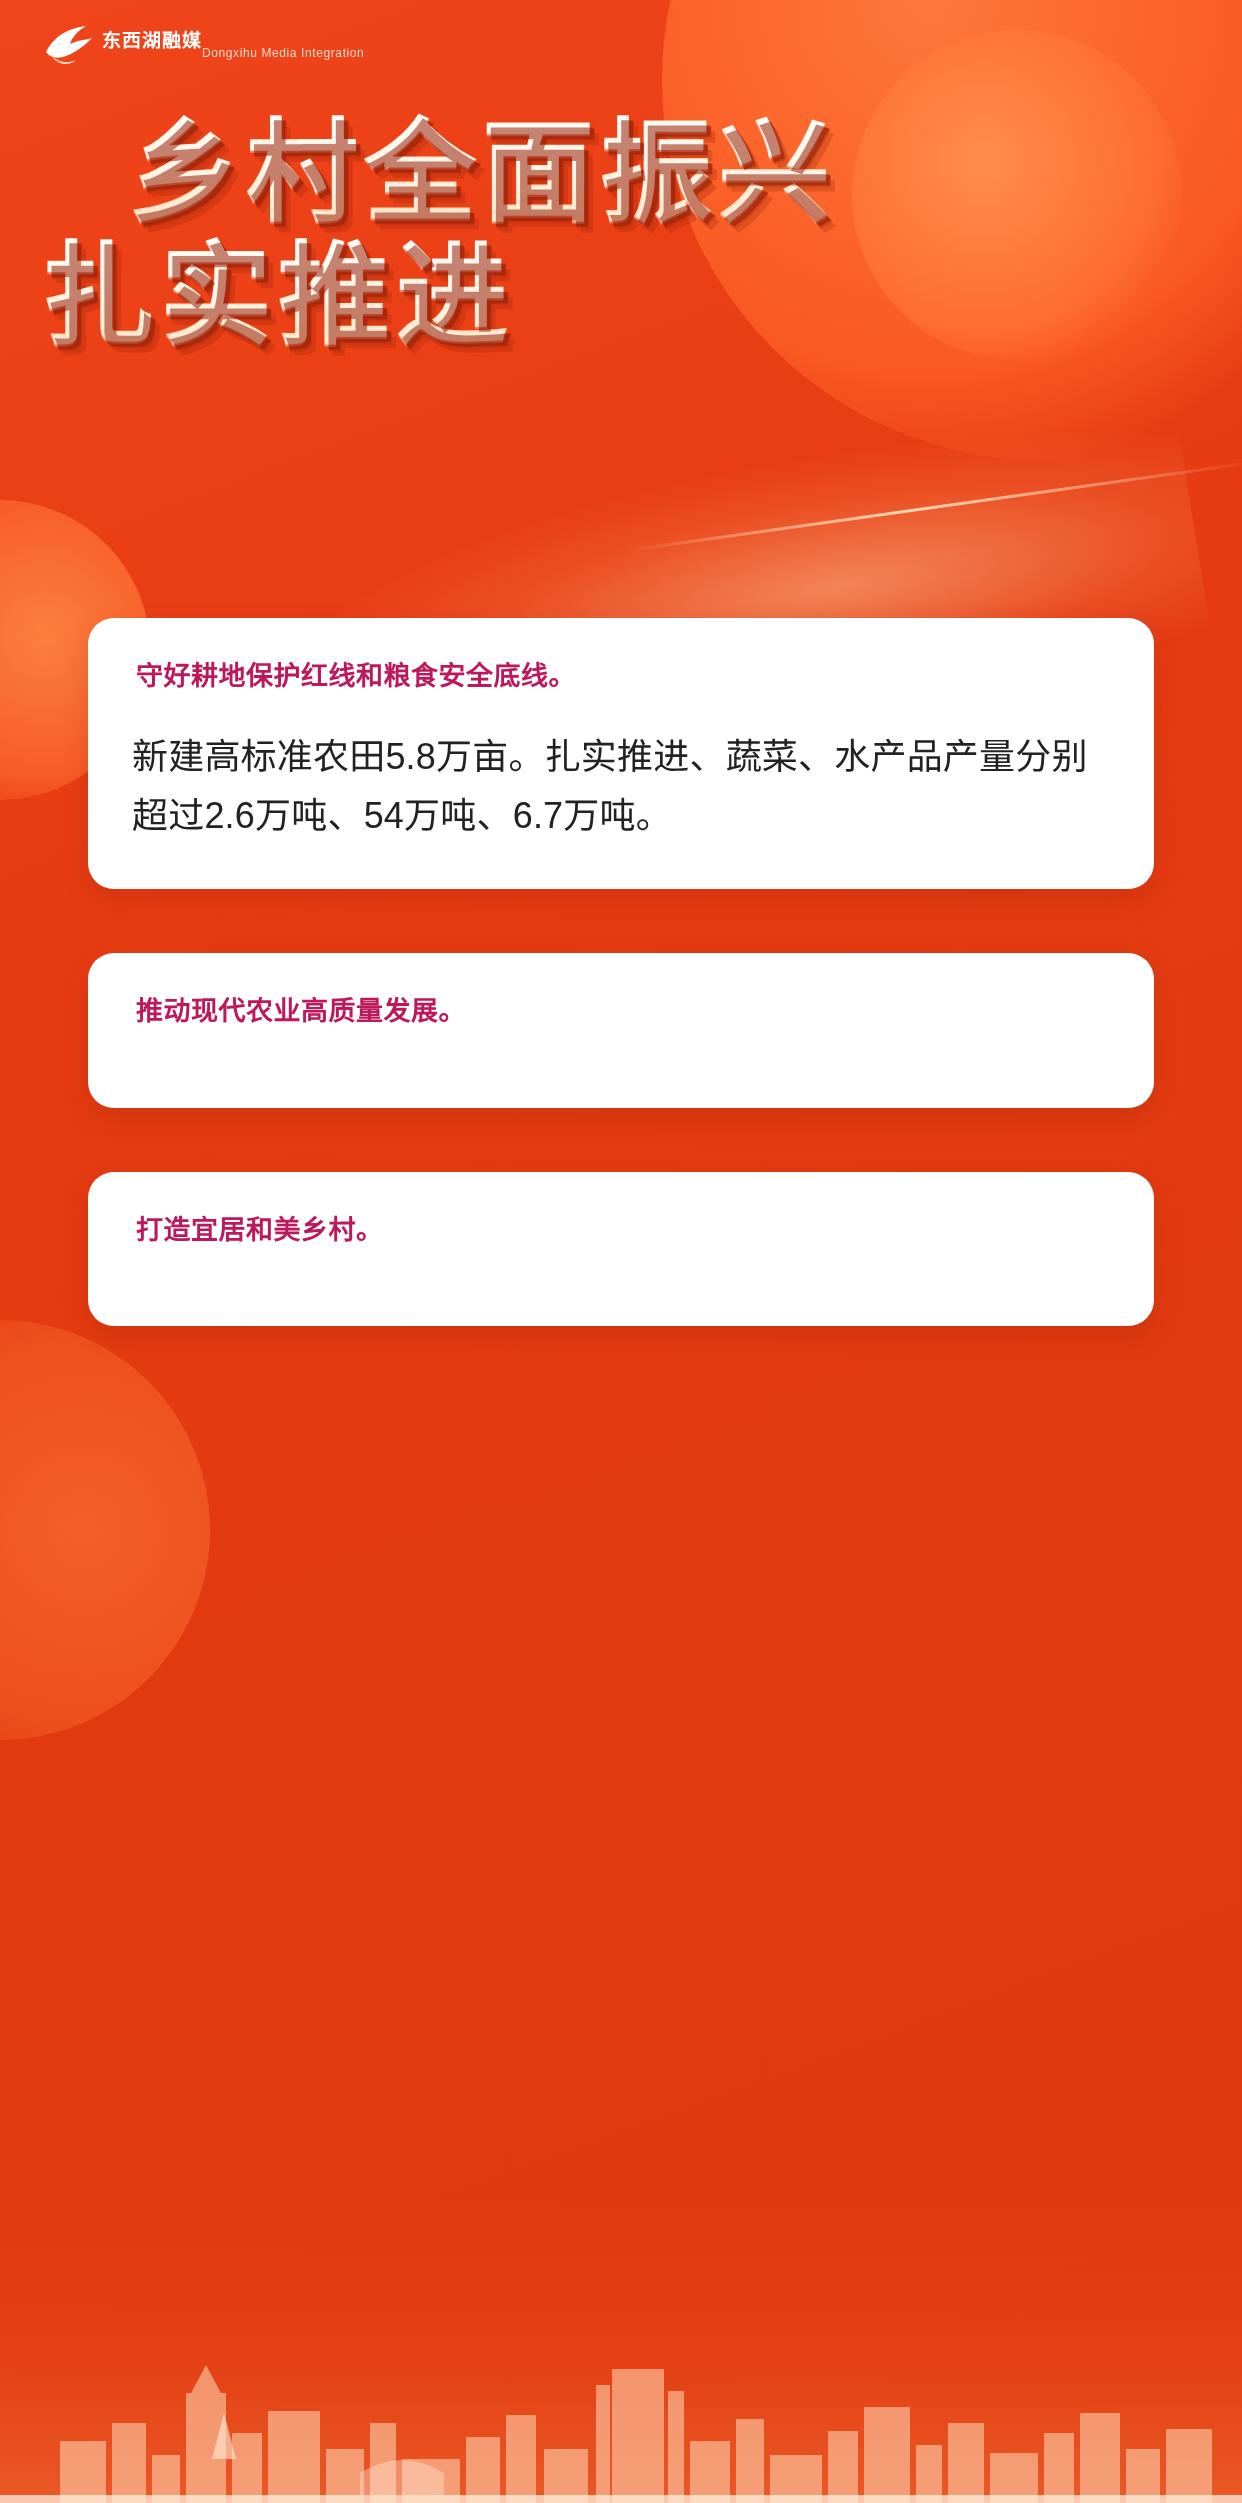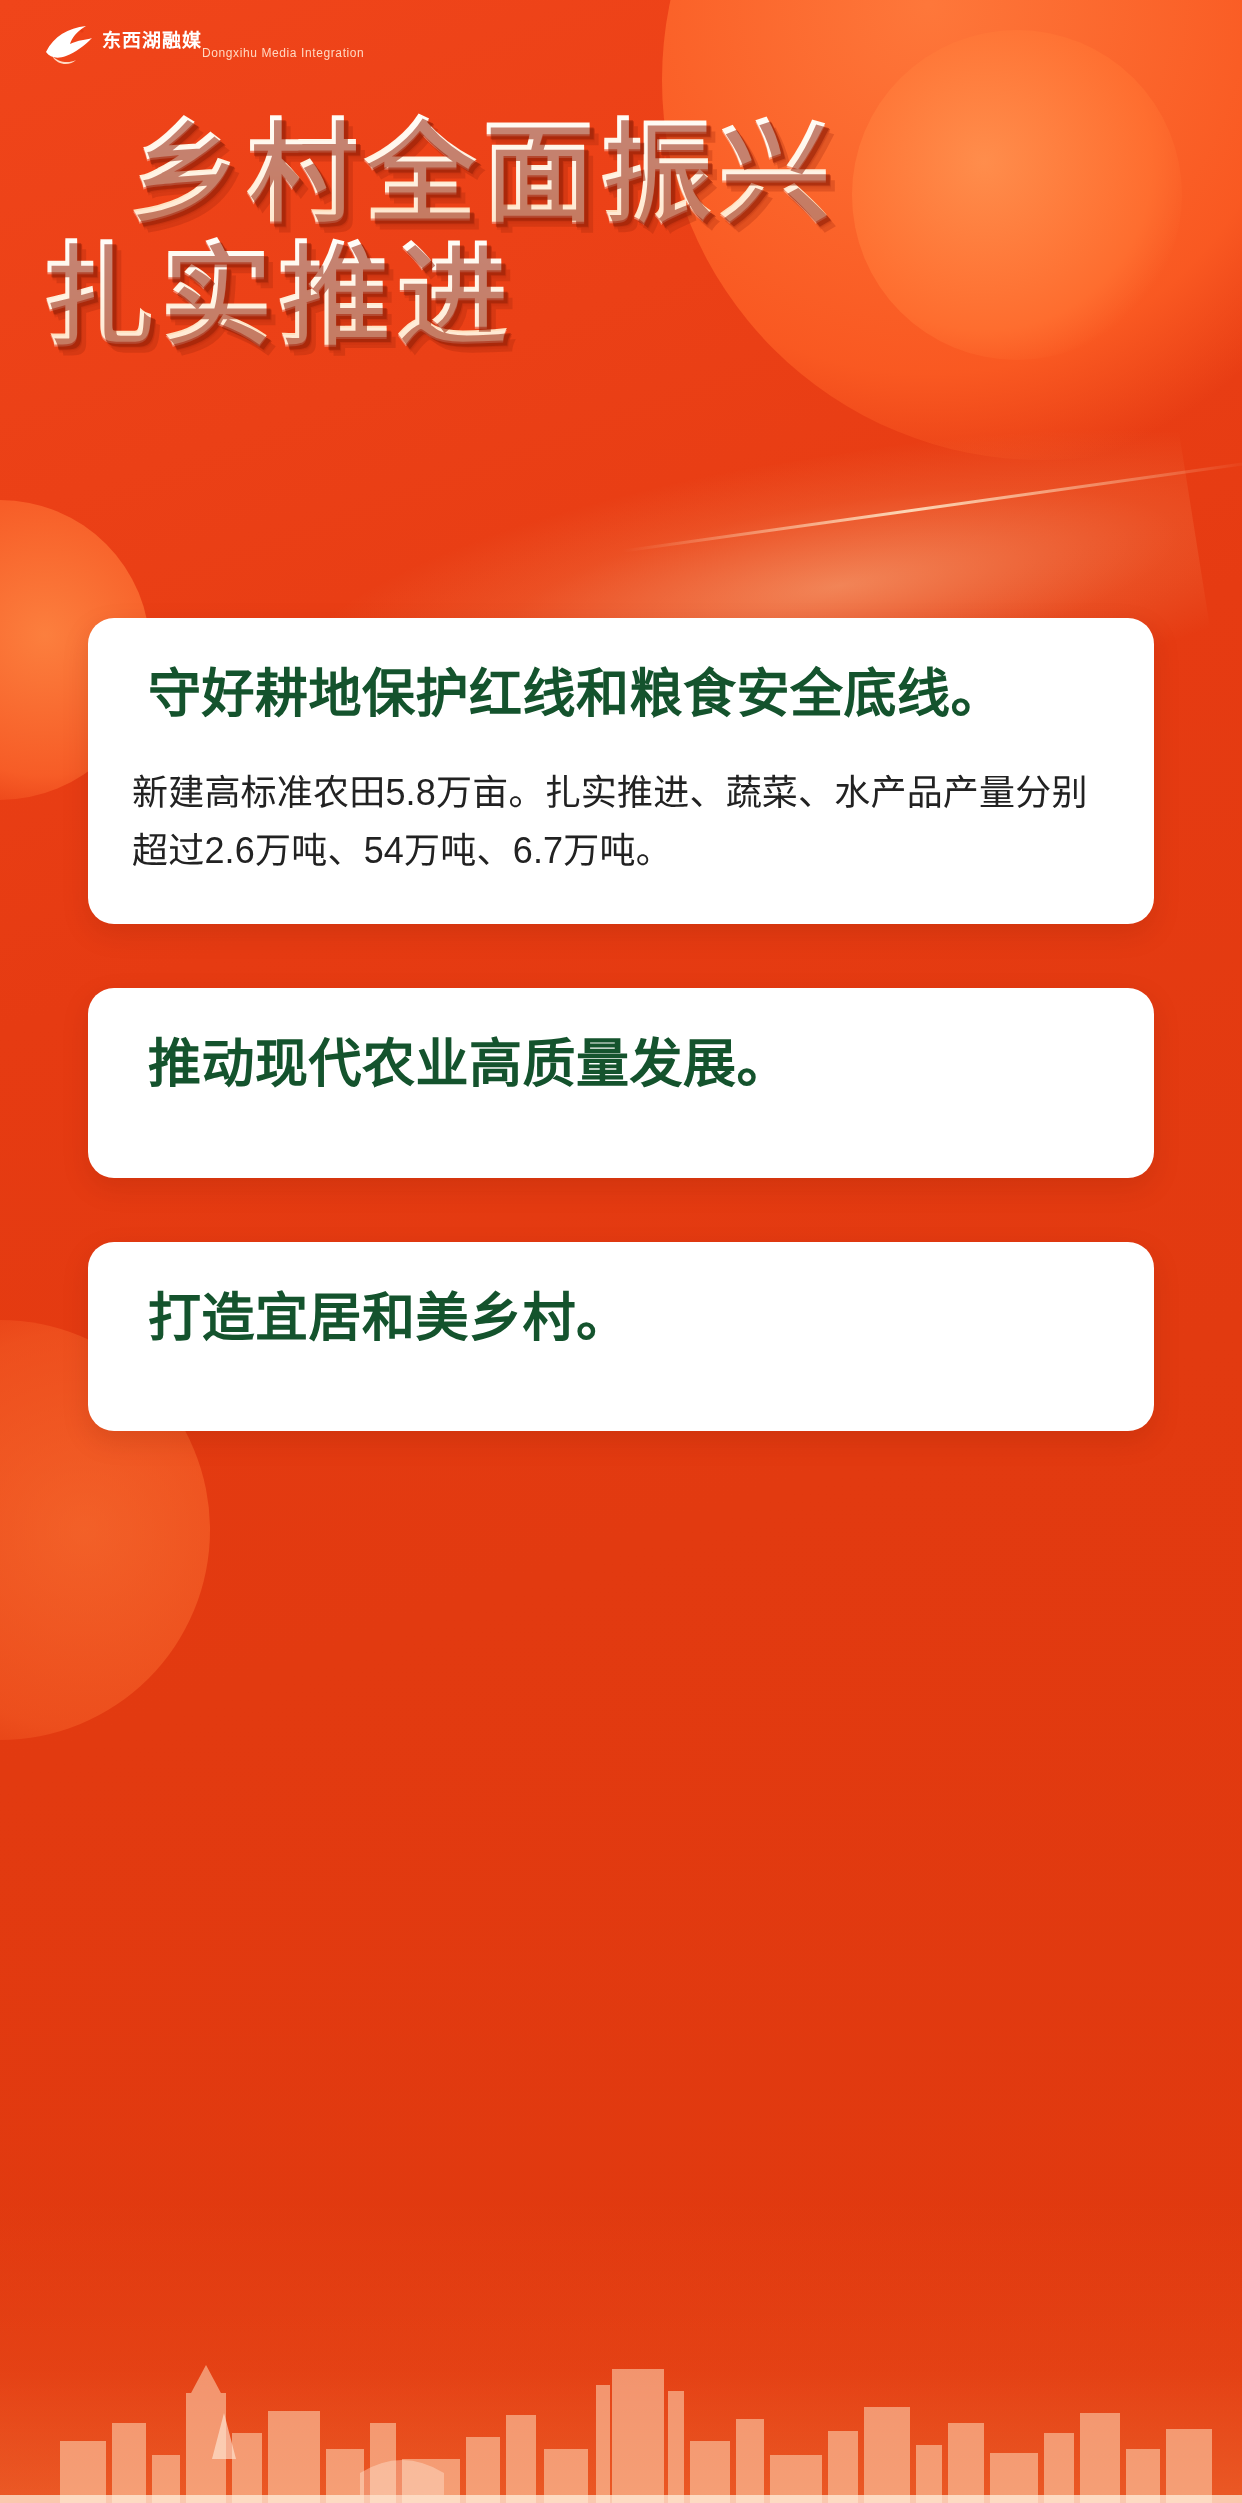--- a/index.html
+++ b/index.html
@@ -146,26 +146,26 @@
     z-index: 5;
   }
   .card {
     background: #ffffff;
     border-radius: 26px;
     padding: 40px 44px 44px 44px;
     margin-bottom: 64px;
     box-shadow: 0 10px 26px rgba(120,25,5,.18);
   }
   .card-title {
-    font-size: 53px;
+    font-size: 27px;
     font-weight: bold;
-    color: #14532d;
+    color: #be185d;
     letter-spacing: .5px;
     line-height: 1.35;
-    margin: 0 0 34px 16px;
+    margin: 0 0 34px 4px;
   }
   .card-body {
     font-size: 36px;
     color: #222222;
     line-height: 1.62;
     letter-spacing: .2px;
     margin: 0;
   }
 
   

